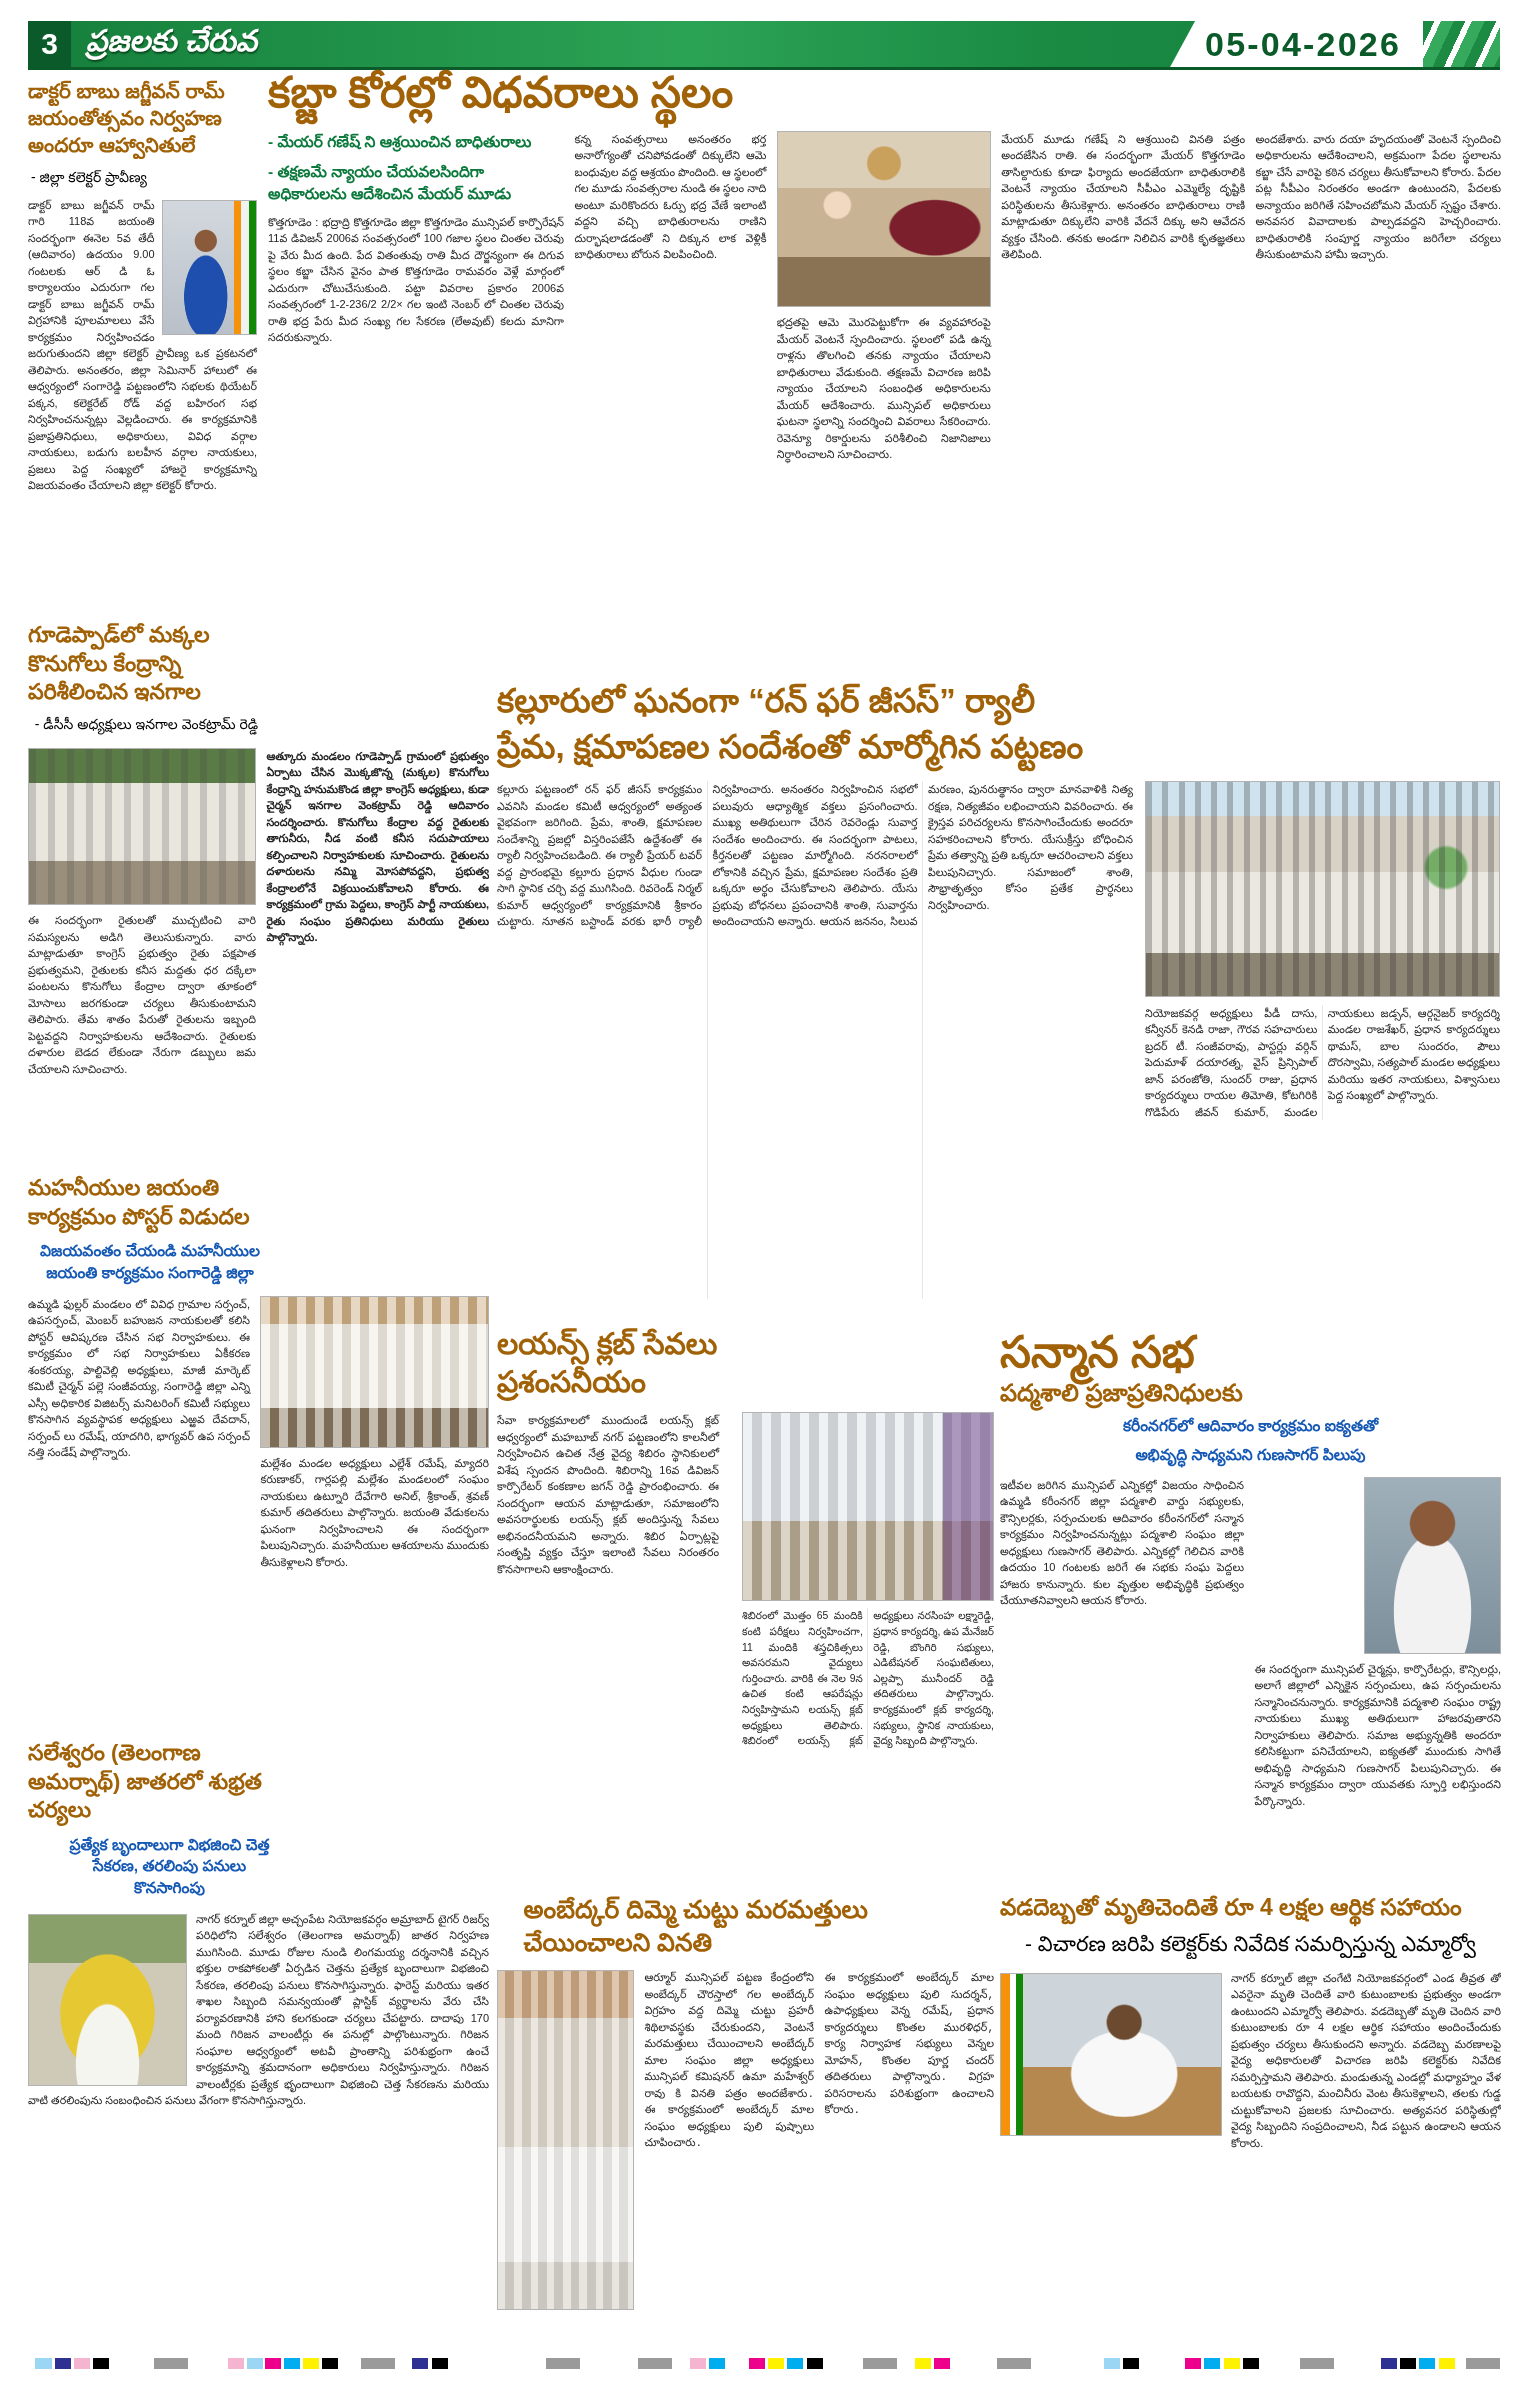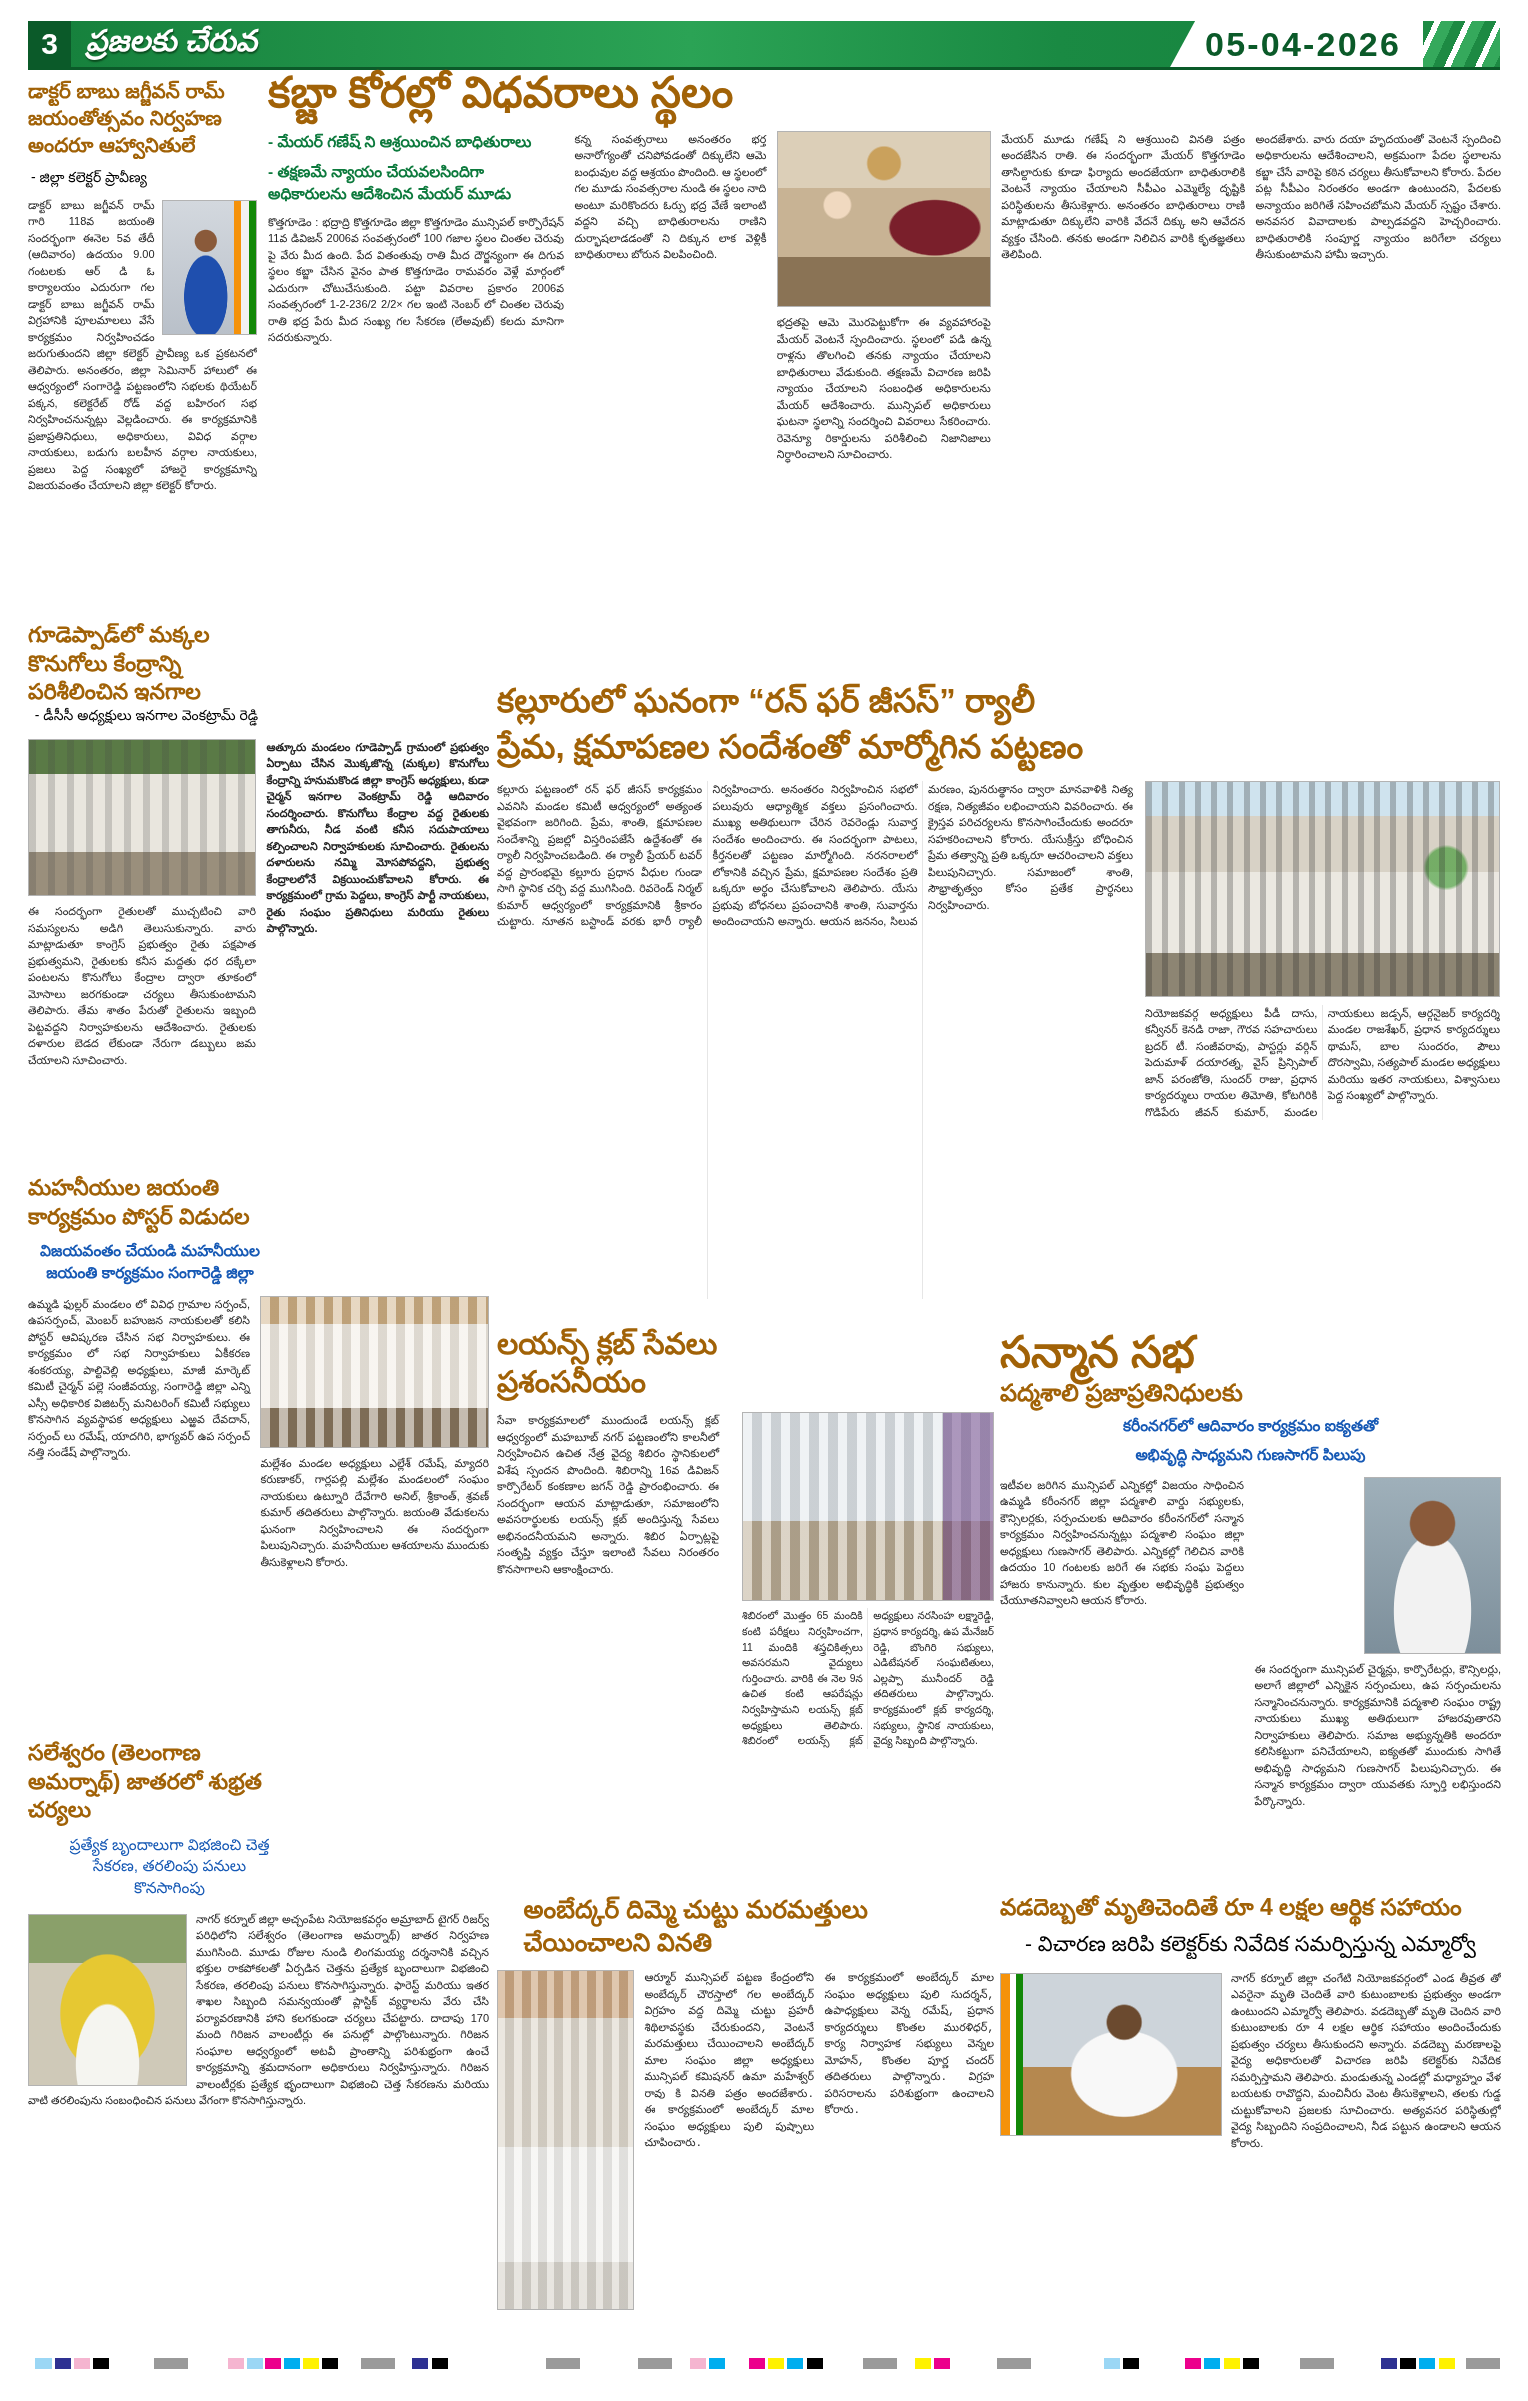--- a/index.html
+++ b/index.html
@@ -73,21 +73,21 @@
       radial-gradient(circle at 28% 42%, #f0d9c0 0 7%, transparent 8%),
       radial-gradient(ellipse at 74% 55%, #7a1f2b 0 20%, transparent 21%),
       radial-gradient(circle at 50% 18%, #caa15c 0 9%, transparent 10%),
       linear-gradient(180deg,#dccfb8 0 32%,#c8b394 32% 72%,#8a7355 72% 100%);
   }
 
   
   #art-gudeppad { left:28px; top:621px; width:461px; height:549px; }
   #art-gudeppad .head-block { width:237px; }
   #art-gudeppad .hl { font-size:22px; line-height:1.3; }
-  #art-gudeppad .byline { }
+  #art-gudeppad .byline { margin-top:9px; }
   .g-row { display:flex; gap:10.4px; margin-top:12px; height:414px; }
   .g1 { width:228px; } .g2 { flex:1;font-weight:bold; }
   .ph-gudeppad {
     width:228px; height:157px; margin-bottom:7.4px;
     background:
       repeating-linear-gradient(90deg, rgba(70,70,70,.22) 0 7.4px, rgba(255,255,255,0) 7.4px 19px),
       linear-gradient(180deg,#5a7a46 0 22%,#e9e6de 22% 72%,#9a8f7c 72% 100%);
   }
 
   
@@ -145,21 +145,21 @@
     background:
       radial-gradient(circle at 50% 26%, #8a5a3a 0 15%, transparent 16%),
       radial-gradient(ellipse at 50% 76%, #f2f2f2 0 40%, transparent 41%),
       linear-gradient(180deg,#9fb0ba,#7d8f9b);
   }
 
   
   #art-saleswaram { left:28px; top:1739px; width:461px; height:591px; }
   #art-saleswaram .head-block { width:244px; }
   #art-saleswaram .hl { font-size:22px; line-height:1.3; }
-  #art-saleswaram .subhead { color:#1659b5; font-size:15.5px; font-weight:normal; text-align:center; margin-top:9px; line-height:1.4;margin-left:39px; }
+  #art-saleswaram .subhead { color:#1659b5; font-size:15.5px; font-weight:bold; text-align:center; margin-top:9px; line-height:1.4;margin-left:39px; }
   #art-saleswaram .flow { margin-top:12px; }
   .ph-saleswaram {
     float:left; width:159px; height:172px; margin:3px 9px 6px 0;
     background:
       radial-gradient(ellipse at 50% 88%, #f5f5f0 0 28%, transparent 29%),
       radial-gradient(ellipse at 50% 58%, #e6c832 0 42%, transparent 43%),
       linear-gradient(180deg,#8aa06a 0 28%,#cfc9b8 28% 100%);
   }
 
   

